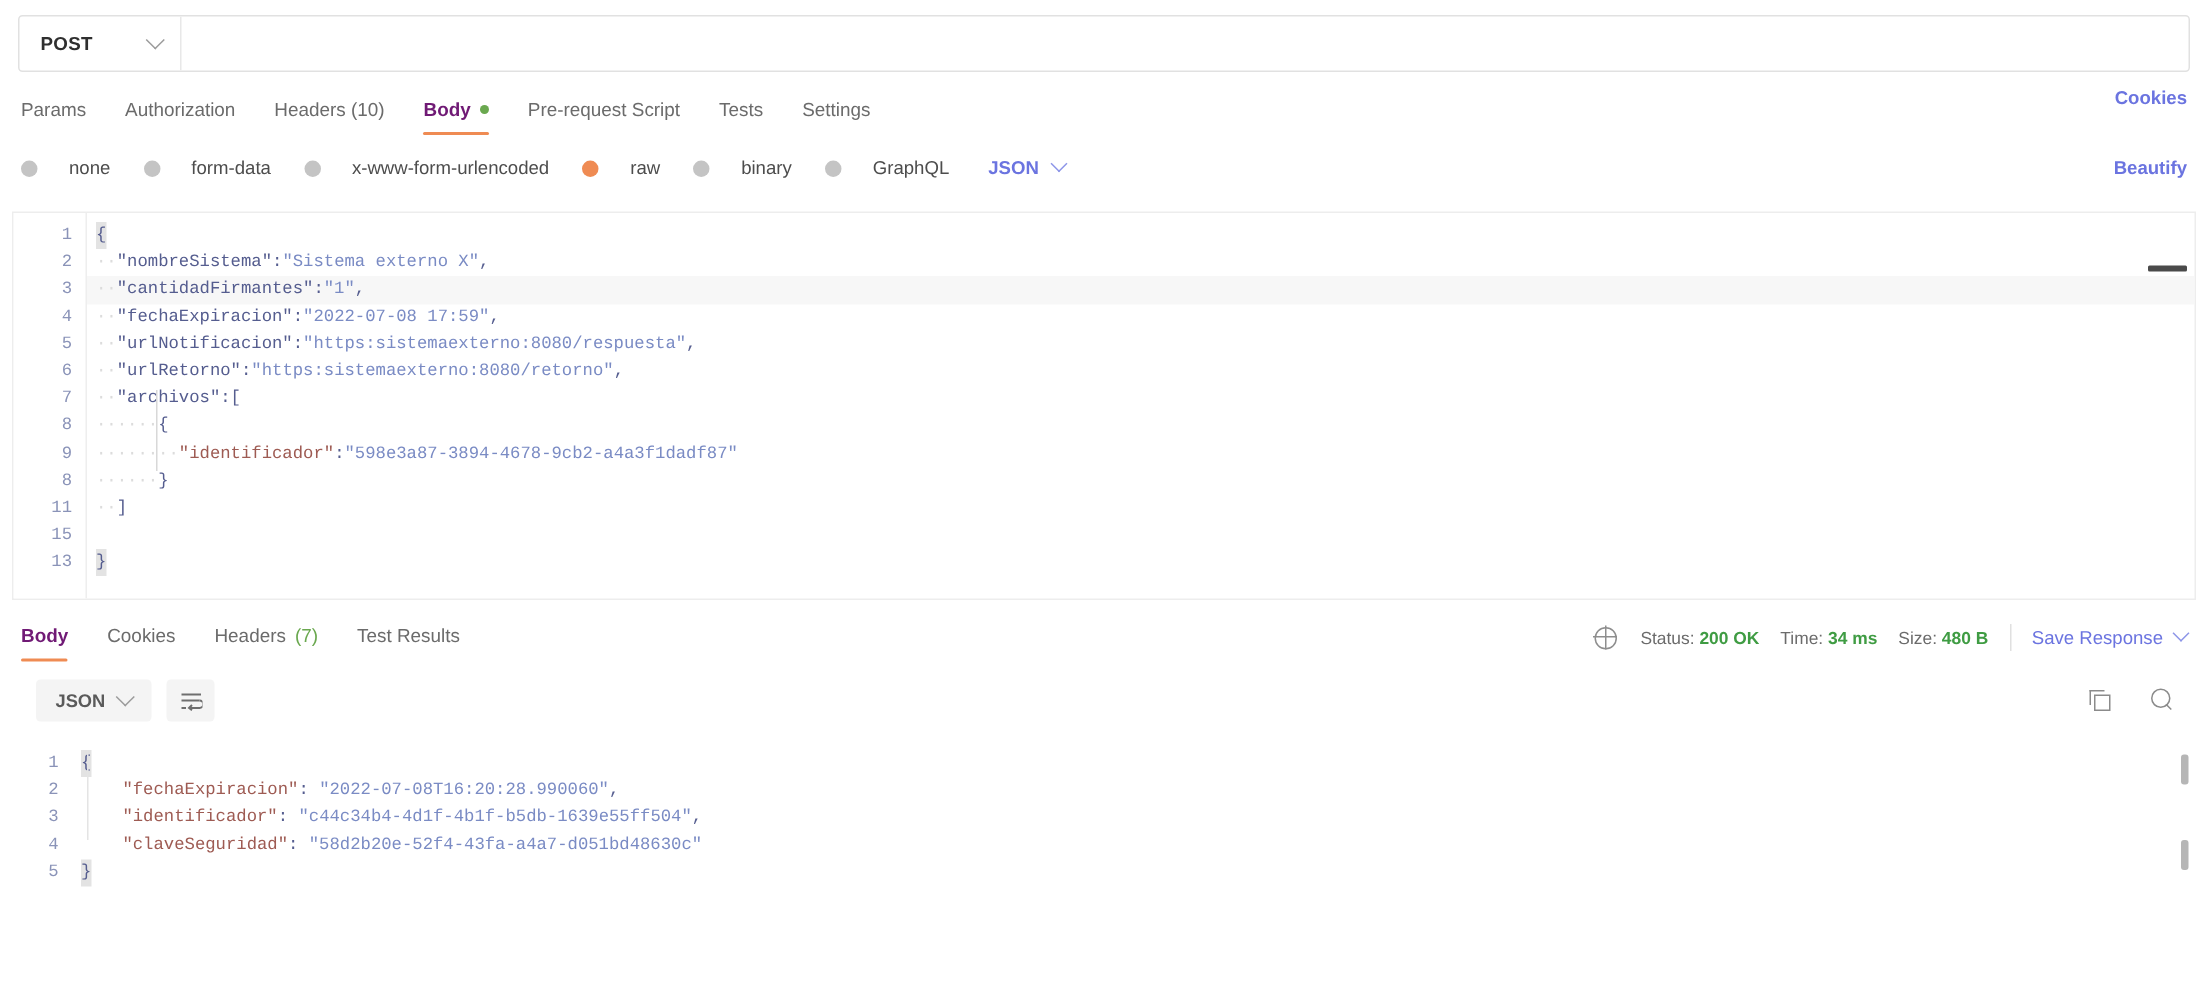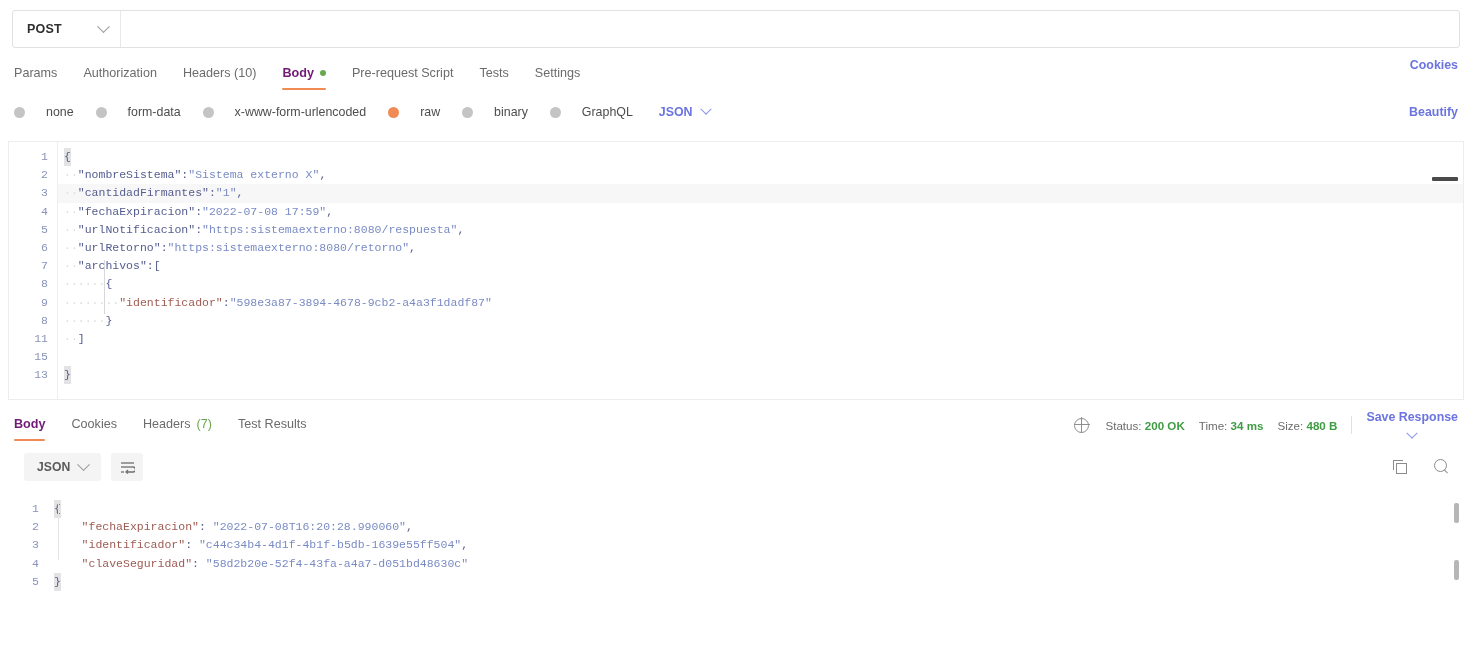--- a/index.html
+++ b/index.html
@@ -300,27 +300,26 @@
     left: -1.2px; right: -1.2px; top: 50%;
     height: 0; margin-top: -0.6px;
     border-top: 1.2px solid #8e8e8e;
   }
   .vdiv {
     width: 1px; height: 18px;
     background: #e0e0e0;
   }
   .save-resp {
     font-size: 12.4px;
-    font-weight: bold;
+    font-weight: normal;
     color: #6b74e0;
     cursor: pointer;
     display: flex;
     align-items: center;
     gap: 8px;
-    flex-direction: column;
   }
 
   
   .resp-toolbar {
     position: absolute;
     left: 0; top: 448px;
     width: 1472px; height: 38px;
     display: flex;
     align-items: center;
     padding: 0 14px;

